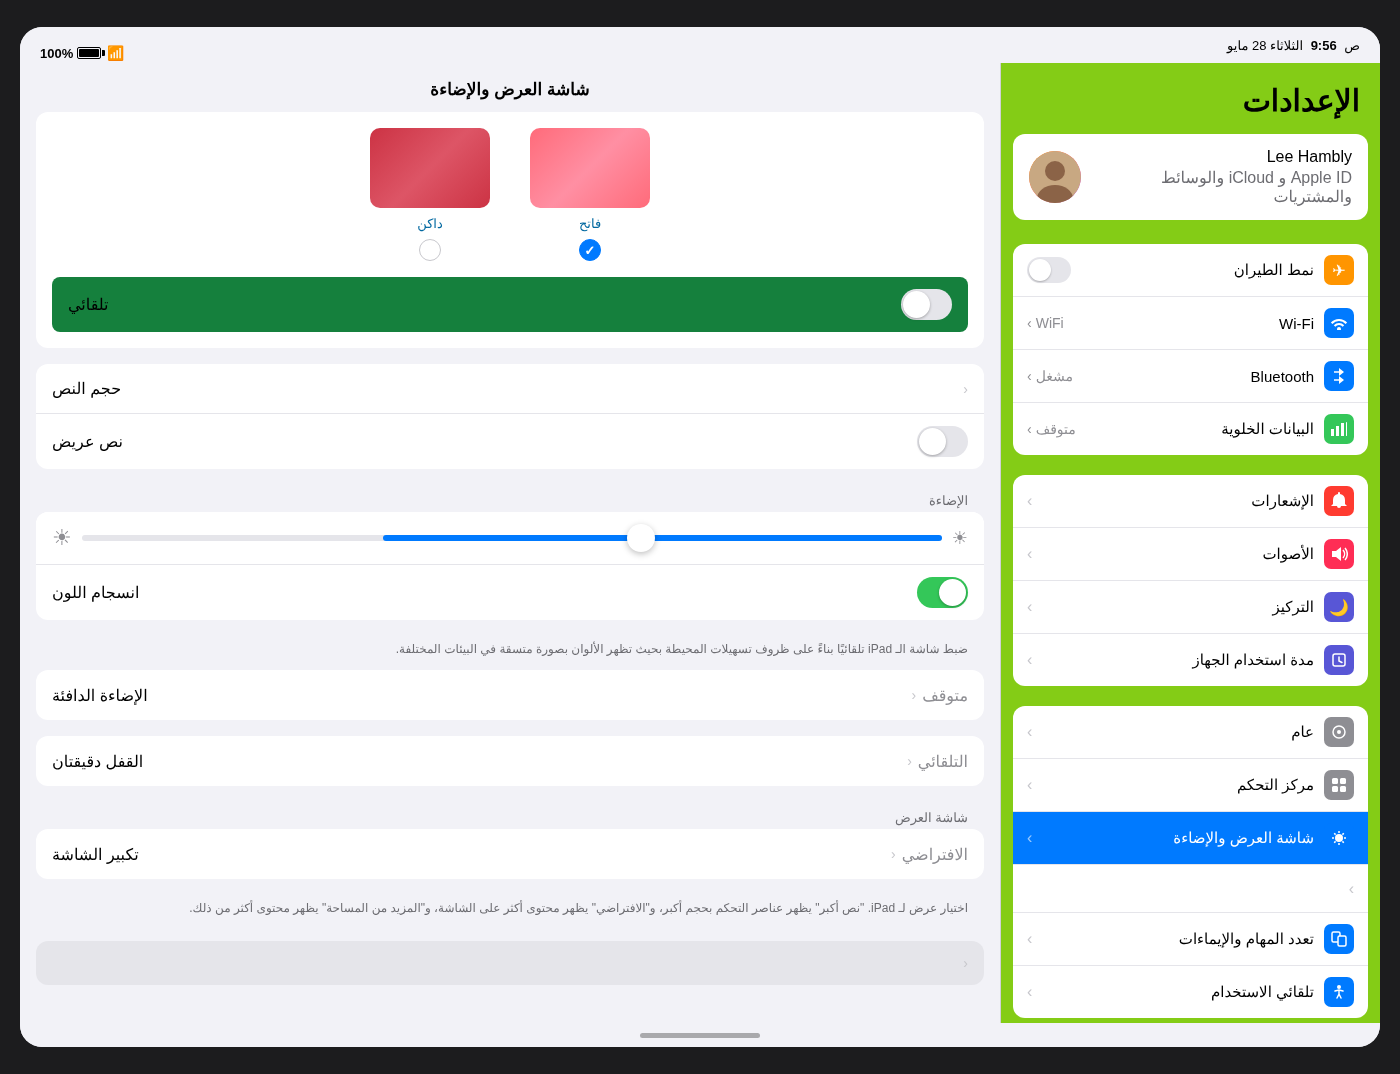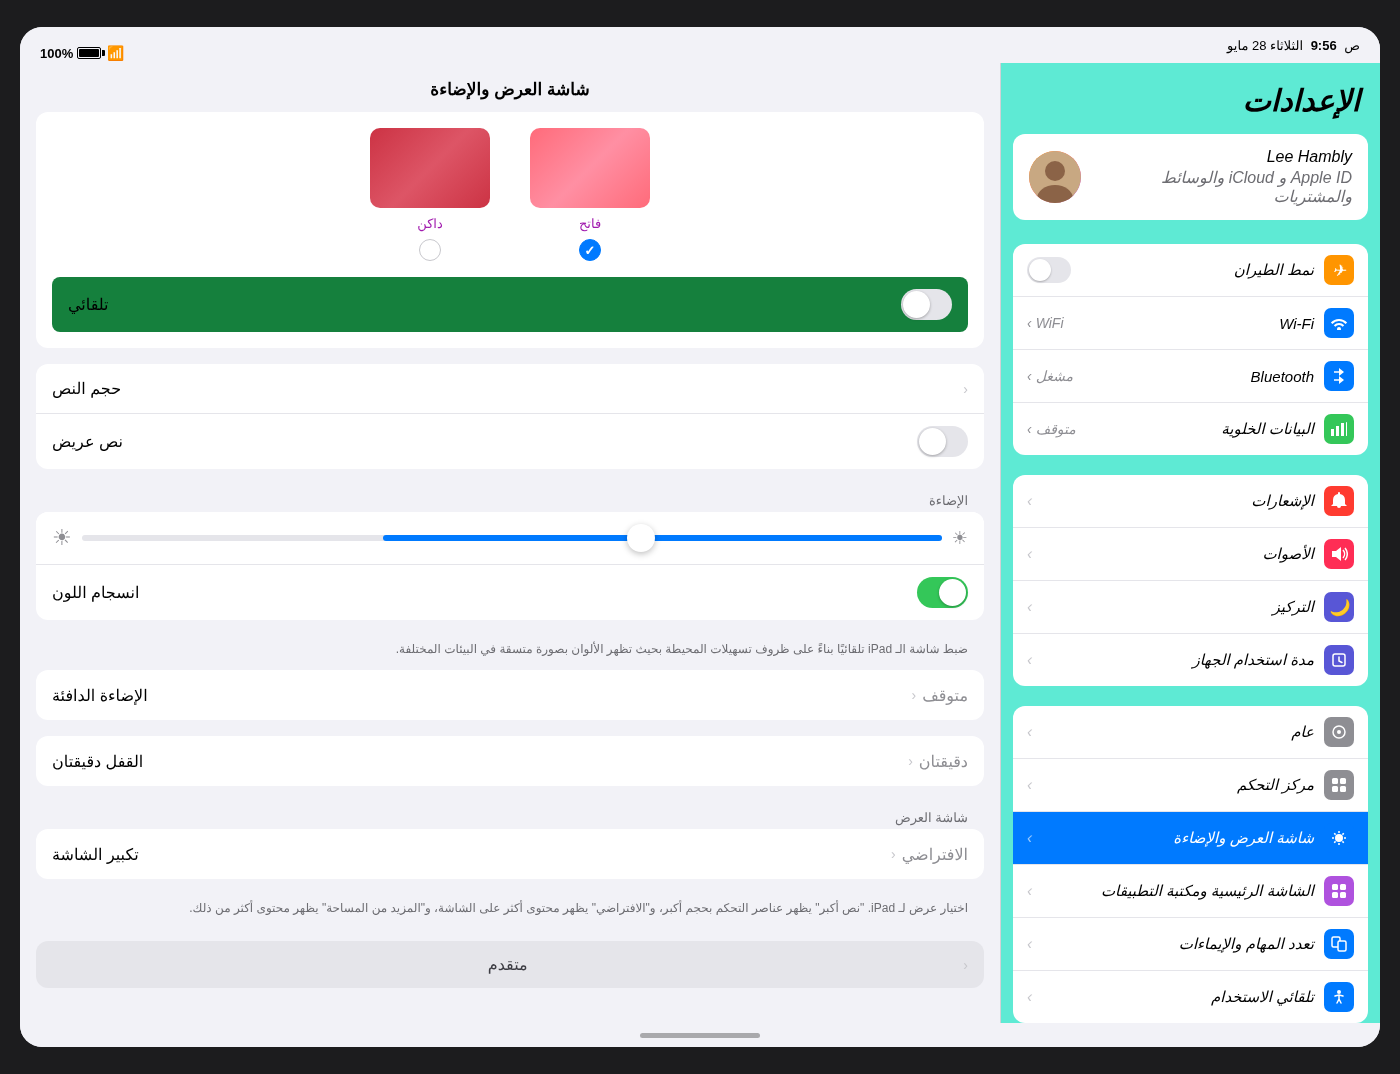--- a/index.html
+++ b/index.html
@@ -94,21 +94,21 @@
       overflow: hidden;
     }
     .theme-thumbnail.light {
       background: linear-gradient(135deg, #ff6b7a 0%, #ff8fa3 50%, #ff6b7a 100%);
     }
     .theme-thumbnail.dark {
       background: linear-gradient(135deg, #cc3344 0%, #dd5566 50%, #cc3344 100%);
     }
     .theme-label {
       font-size: 13px;
-      color: #a21caf;
+      color: #0369a1;
     }
     .theme-radio {
       width: 22px;
       height: 22px;
       border-radius: 50%;
       border: 1.5px solid #c7c7cc;
       display: flex;
       align-items: center;
       justify-content: center;
     }
@@ -231,26 +231,25 @@
     }
     .advanced-label {
       font-size: 16px;
       color: #3c3c43;
       flex: 1;
       text-align: center;
     }
     
     .right-panel {
       width: 380px;
-      background: #5eead4;
+      background: #84cc16;
       border-left: 0.5px solid #d1d1d6;
       overflow-y: auto;
       direction: rtl;
       padding-bottom: 20px;
-      font-style: italic;
     }
     .sidebar-title {
       font-size: 30px;
       font-weight: 700;
       color: #000;
       padding: 20px 20px 16px;
       text-align: right;
     }
     
     .profile-section {
@@ -508,42 +507,41 @@
             <span>متوقف</span>
             <span class="row-chevron">‹</span>
           </span>
           <span class="row-label">الإضاءة الدافئة</span>
         </div>
       </div>
 
       <div class="settings-group">
         <div class="settings-row">
           <span class="row-value">
-            <span>دقيقتان</span>
+            <span>التلقائي</span>
             <span class="row-chevron">‹</span>
           </span>
           <span class="row-label">القفل دقيقتان</span>
         </div>
       </div>
 
       <div class="section-header">شاشة العرض</div>
       <div class="settings-group">
         <div class="settings-row">
           <span class="row-value">
             <span>الافتراضي</span>
             <span class="row-chevron">‹</span>
           </span>
           <span class="row-label">تكبير الشاشة</span>
         </div>
       </div>
       <div class="section-footer">اختيار عرض لـ iPad. "نص أكبر" يظهر عناصر التحكم بحجم أكبر، و"الافتراضي" يظهر محتوى أكثر على الشاشة، و"المزيد من المساحة" يظهر محتوى أكثر من ذلك.</div>
 
       <div class="advanced-btn">
         <span class="row-chevron">‹</span>
-        <span class="advanced-label">متقدم</span>
       </div>
     </div>
 
     <div class="right-panel">
       <div class="sidebar-title">الإعدادات</div>
 
       <div class="profile-section">
         <div class="profile-text">
           <div class="profile-name">Lee Hambly</div>
           <div class="profile-subtitle">Apple ID و iCloud والوسائط والمشتريات</div>
@@ -698,31 +696,20 @@
               <svg width="16" height="16" viewBox="0 0 16 16" fill="white">
                   <circle cx="8" cy="8" r="4" fill="white"></circle>
                   <path d="M8 1v2M8 13v2M1 8h2M13 8h2M3.2 3.2l1.4 1.4M11.4 11.4l1.4 1.4M3.2 12.8l1.4-1.4M11.4 4.6l1.4-1.4" stroke="white" stroke-width="1.5"></path>
                 </svg>
             </div>
             <span class="sidebar-row-label">شاشة العرض والإضاءة</span>
           </div>
           <span style="color:rgba(255,255,255,0.6);">›</span>
         </div>
         <div class="sidebar-row">
-          <div class="sidebar-row-left">
-            <div class="sidebar-icon" style="background:#af52de;">
-              <svg width="16" height="16" viewBox="0 0 16 16" fill="white">
-                  <rect x="1" y="1" width="6" height="6" rx="1.5"></rect>
-                  <rect x="9" y="1" width="6" height="6" rx="1.5"></rect>
-                  <rect x="1" y="9" width="6" height="6" rx="1.5"></rect>
-                  <rect x="9" y="9" width="6" height="6" rx="1.5"></rect>
-                </svg>
-            </div>
-            <span class="sidebar-row-label">الشاشة الرئيسية ومكتبة التطبيقات</span>
-          </div>
           <span style="color:#c7c7cc;">›</span>
         </div>
         <div class="sidebar-row">
           <div class="sidebar-row-left">
             <div class="sidebar-icon" style="background:#007aff;">
               <svg width="16" height="16" viewBox="0 0 16 16" fill="white">
                   <rect x="1" y="1" width="8" height="10" rx="1.5" fill="none" stroke="white" stroke-width="1.5"></rect>
                   <rect x="7" y="5" width="8" height="10" rx="1.5" fill="#007aff" stroke="white" stroke-width="1.5"></rect>
                 </svg>
             </div>

